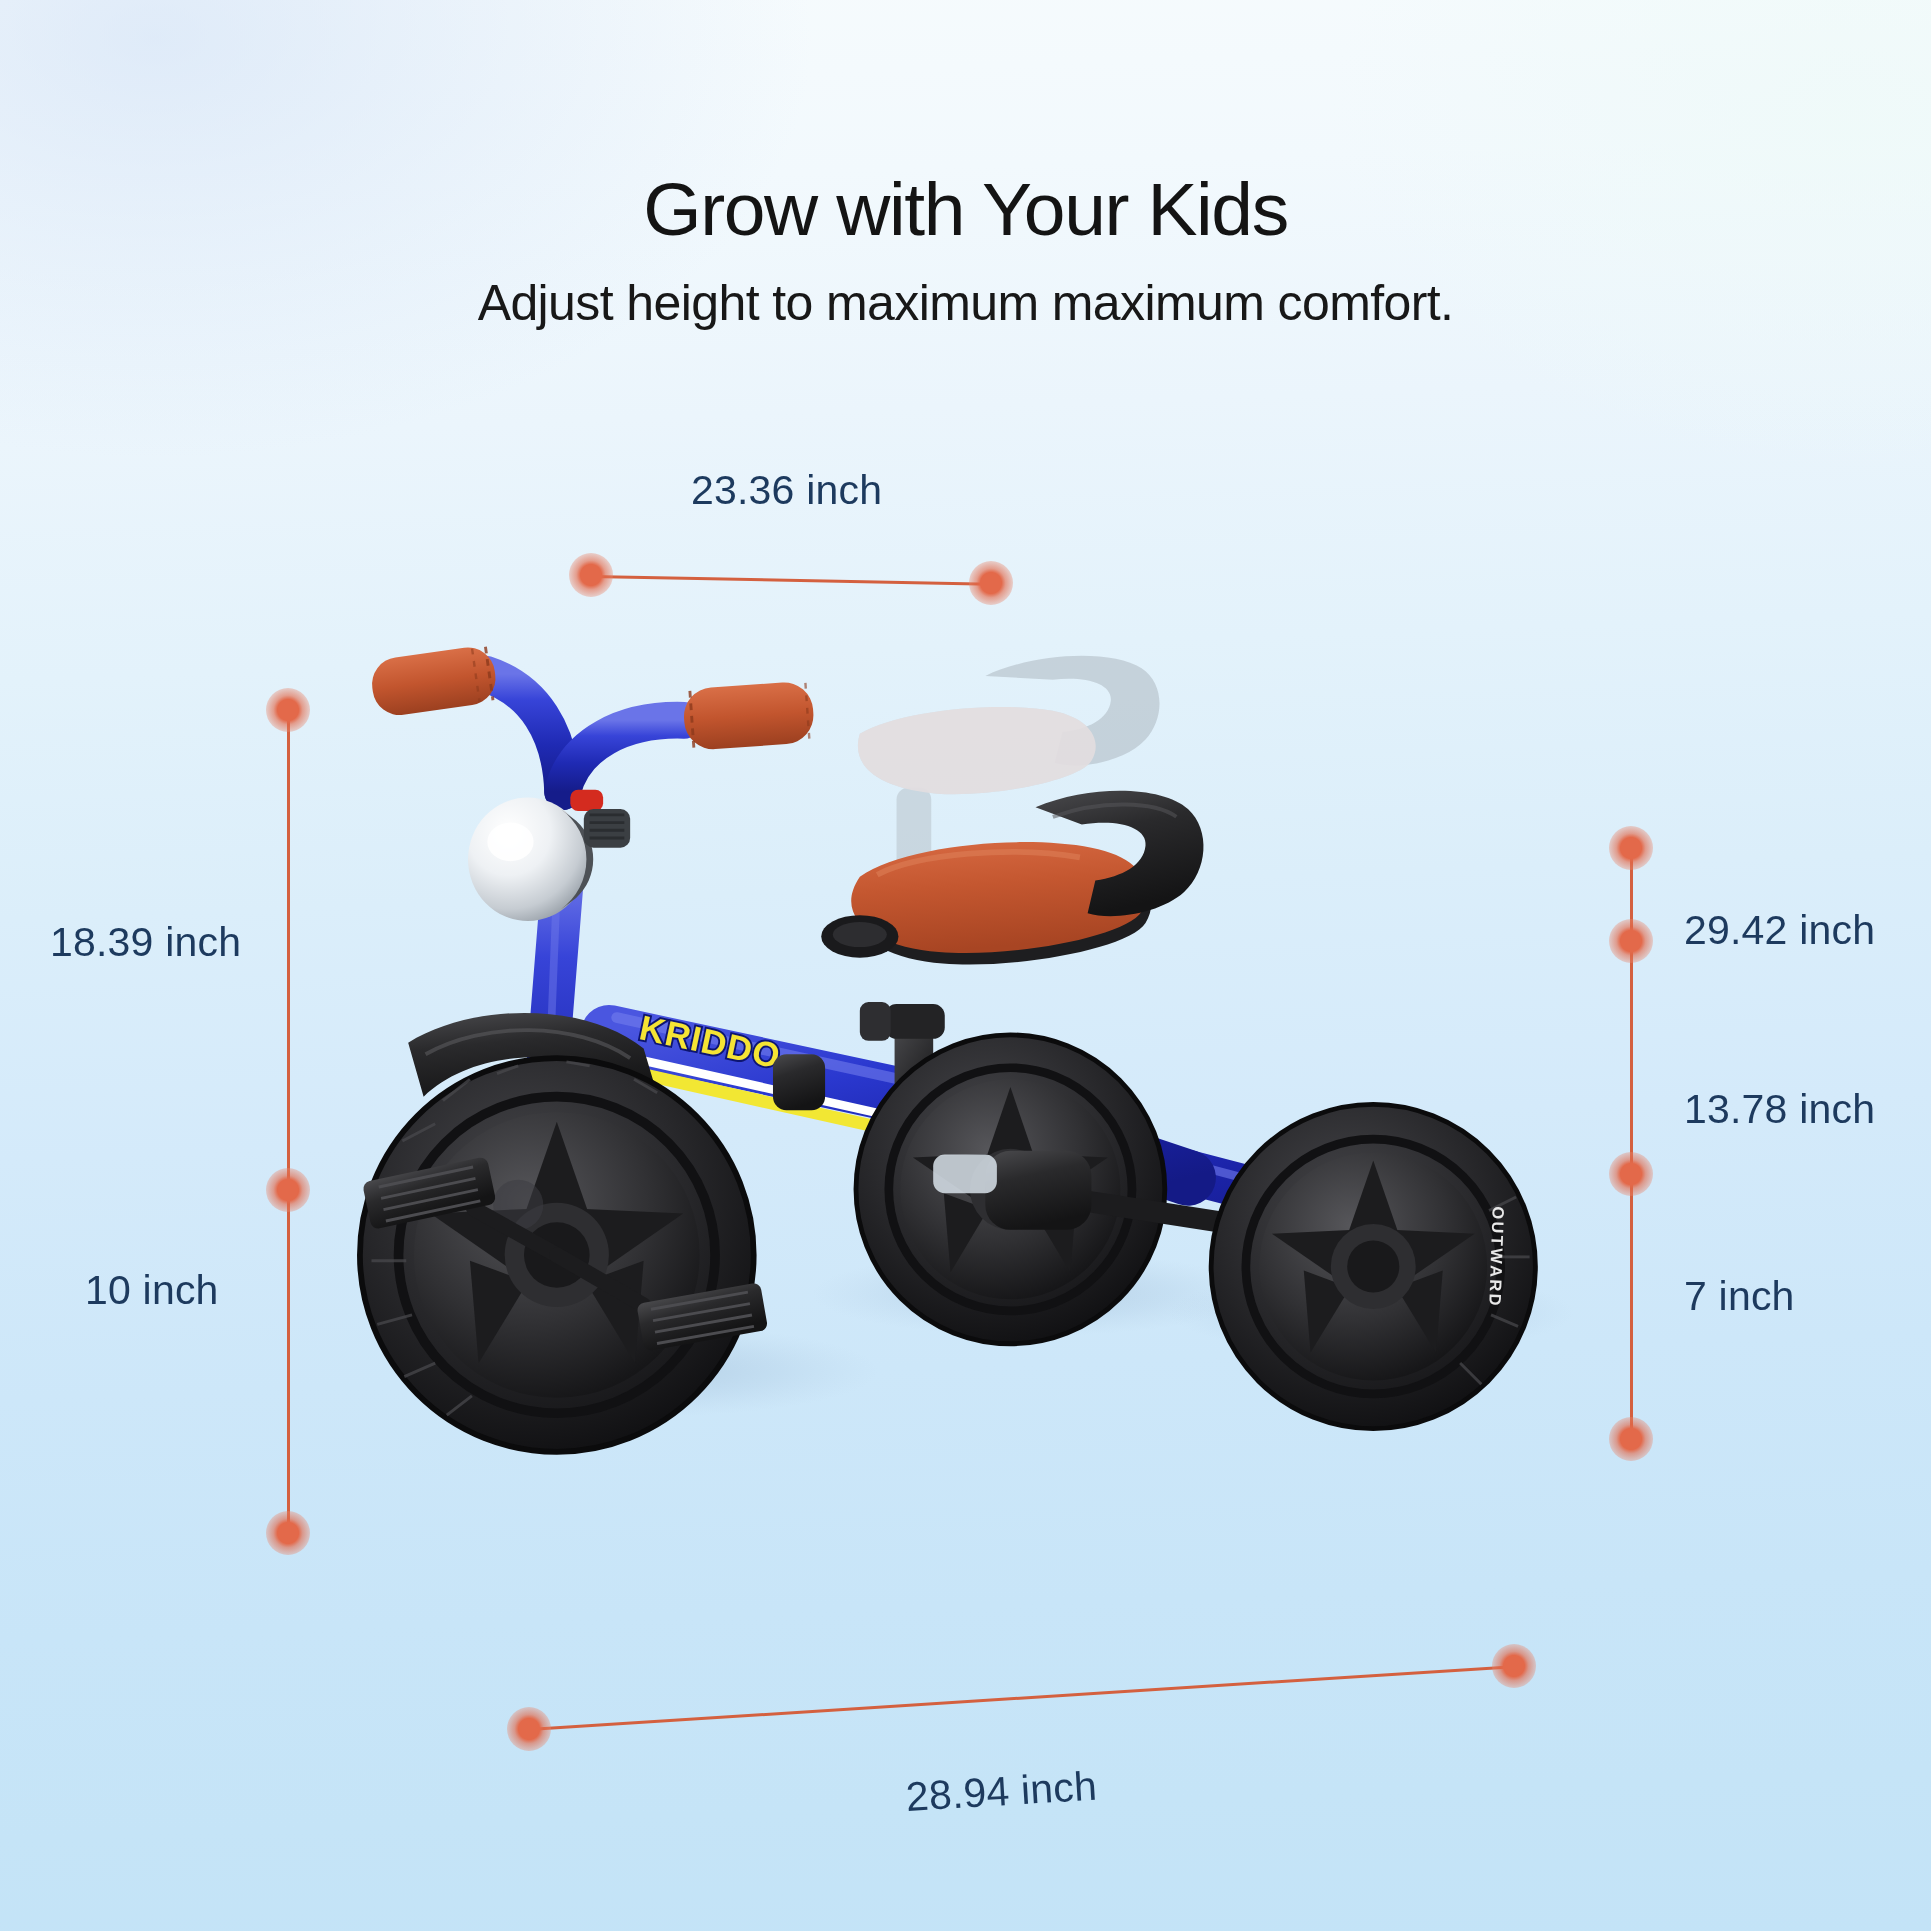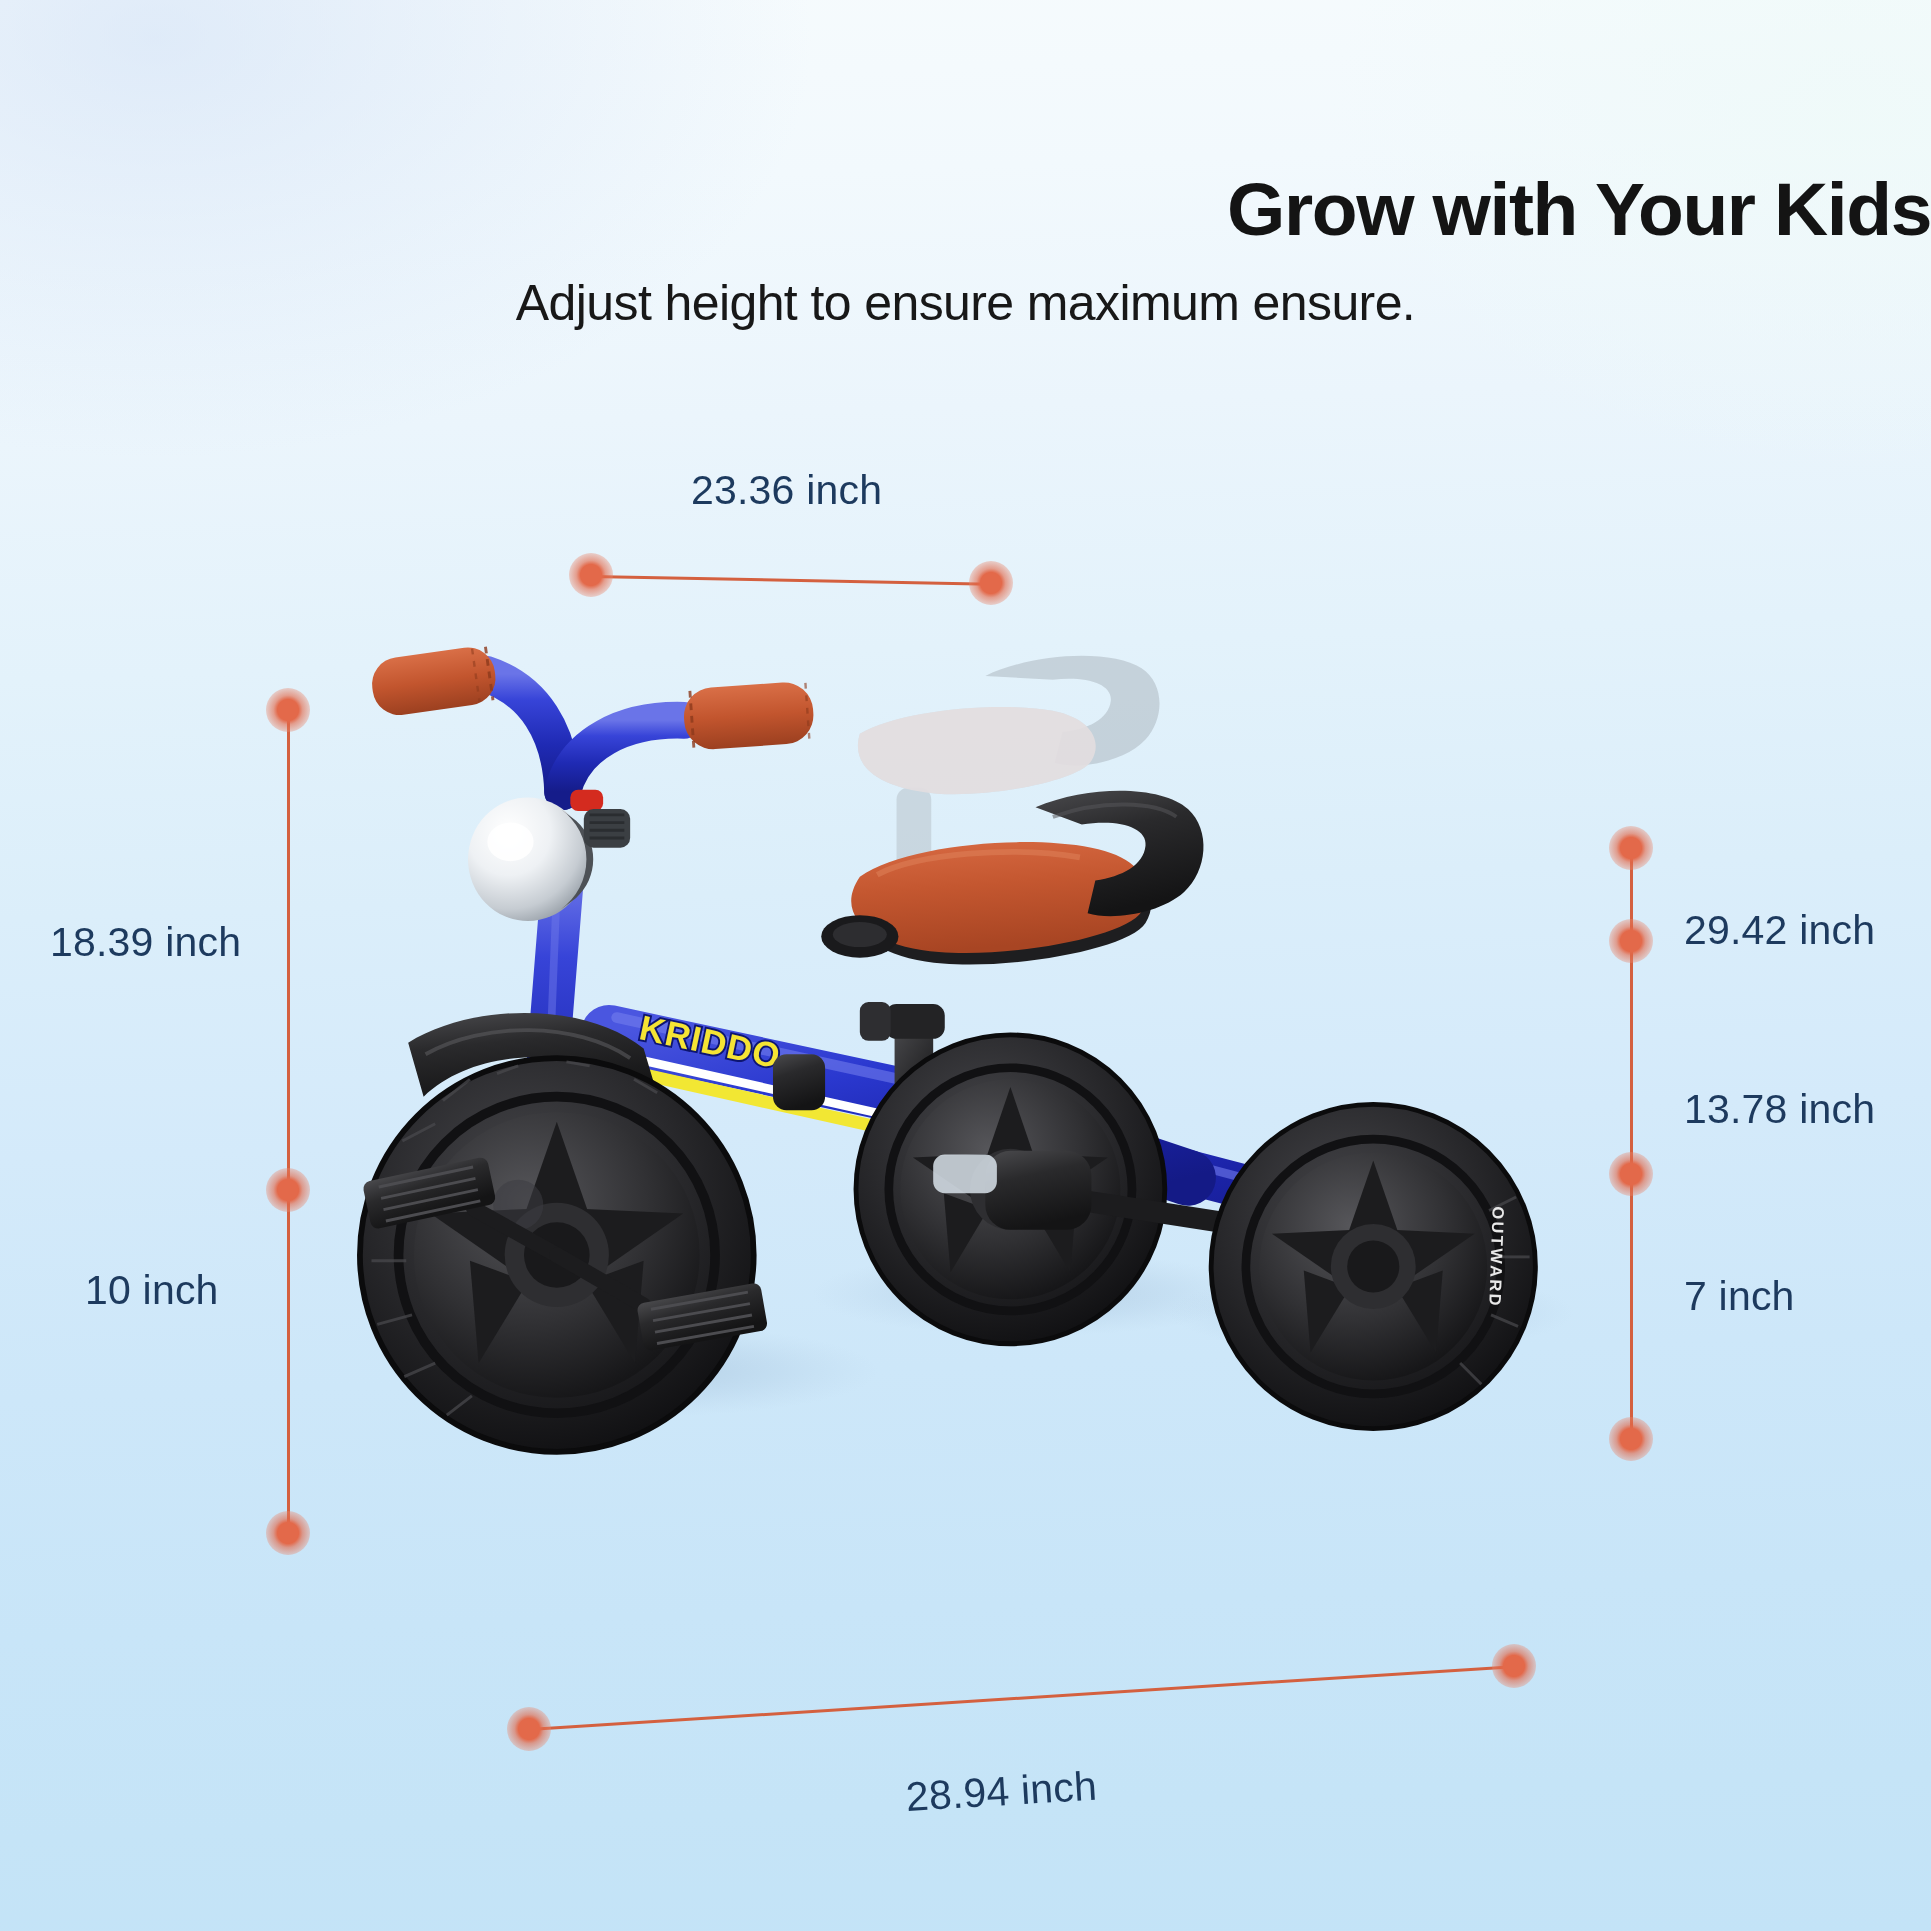--- a/index.html
+++ b/index.html
@@ -23,23 +23,23 @@
         #d4eafa 58%,
         #cde7f9 70%,
         #c8e5f8 82%,
         #c5e4f7 92%,
         #c3e3f7 100%);
   }
 
   
   .title{
     position:absolute;left:0;right:0;top:172px;
-    text-align:right;
+    text-align:center;
     font-size:75px;line-height:1;
-    font-weight:bold;
+    font-weight:normal;
     letter-spacing:-1.4px;
     color:#141414;
     white-space:nowrap;
   }
   .subtitle{
     position:absolute;left:0;right:0;top:278px;
     text-align:center;
     font-size:50px;line-height:1;
     font-weight:400;
     letter-spacing:-0.6px;
@@ -83,21 +83,21 @@
   
   #bike{position:absolute;left:319px;top:618px;width:1294px;height:1023px;}
   #bike svg{display:block;width:100%;height:100%;}
 </style>
 </head>
 <body>
 
 <div id="stage">
 
   <div class="title">Grow with Your Kids</div>
-  <div class="subtitle">Adjust height to ensure maximum ensure.</div>
+  <div class="subtitle">Adjust height to maximum maximum comfort.</div>
 
   <div id="bike">
     <svg viewBox="0 0 1340 1060" xmlns="http://www.w3.org/2000/svg">
       <defs>
         <linearGradient id="gBlue" x1="0" y1="0" x2="1" y2="1">
           <stop offset="0%" stop-color="#4a56e0"></stop>
           <stop offset="35%" stop-color="#2a38cf"></stop>
           <stop offset="70%" stop-color="#1b23a8"></stop>
           <stop offset="100%" stop-color="#141a86"></stop>
         </linearGradient>

